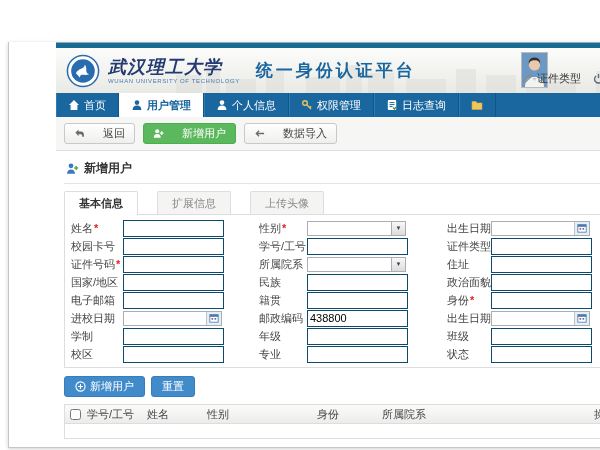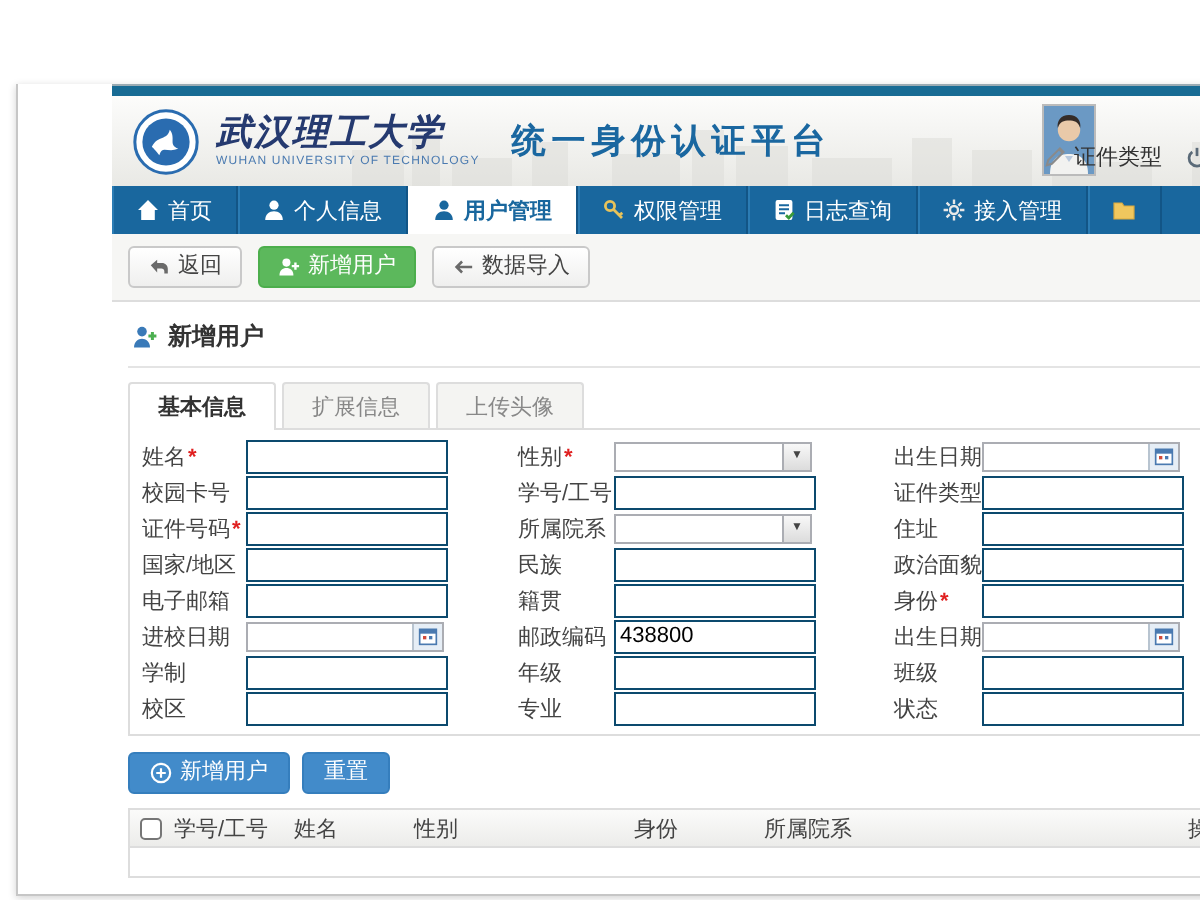--- a/index.html
+++ b/index.html
@@ -28,29 +28,29 @@
   .hdr-right{position:absolute;right:8px;bottom:7px;display:flex;align-items:center;gap:12px;font-size:11px;color:#333;z-index:1;}
   .hlink{display:flex;align-items:center;gap:4px;cursor:pointer;}
   
   .nav{display:flex;background:#19679e;height:24px;font-size:11px;color:#fff;}
   .nav-item{display:flex;align-items:center;gap:4px;padding:0 12px;border-right:1px solid #125586;box-shadow:inset 1px 0 0 #2b7cb4;cursor:pointer;white-space:nowrap;}
   .nav-item.active{background:#fff;color:#19679e;font-weight:bold;box-shadow:none;}
   .nicon{width:12px;height:12px;display:inline-flex;flex:none;}
   .nicon svg{width:12px;height:12px;}
   
   .tools{background:#f6f6f4;border-bottom:1px solid #ddd;padding:6px 8px;display:flex;gap:8px;align-items:center;}
-  .btn{font-size:11px;padding:3px 9px;border-radius:3px;border:1px solid #c9c9c9;background:linear-gradient(#ffffff,#efefee);color:#444;display:inline-flex;align-items:center;gap:4px;cursor:pointer;line-height:13px;}
+  .btn{font-size:11px;padding:3px 9px;border-radius:3px;border:1px solid #c9c9c9;background:linear-gradient(#ffffff,#efefee);color:#444;display:inline-flex;align-items:center;gap:18px;cursor:pointer;line-height:13px;}
   .btn svg{width:11px;height:11px;}
   .btn-green{background:#5cb85c;border-color:#4cae4c;color:#fff;}
   
   .content{padding:5px 8px 8px;}
   .sec-title{display:flex;align-items:center;gap:5px;font-size:12px;font-weight:bold;color:#333;padding:4px 2px 6px;border-bottom:1px solid #e4e4e4;}
   .sec-title svg{width:13px;height:13px;}
   .tabs{display:flex;margin-top:7px;position:relative;z-index:2;}
-  .tab{font-size:11px;padding:4px 14px 3px;border:1px solid #ddd;border-bottom:none;background:#f4f4f2;color:#888;margin-right:3px;border-radius:2px 2px 0 0;cursor:pointer;}
+  .tab{font-size:11px;padding:4px 14px 3px;border:1px solid #ddd;border-bottom:none;background:#f4f4f2;color:#888;margin-right:19px;border-radius:2px 2px 0 0;cursor:pointer;}
   .tab.active{background:#fff;color:#333;font-weight:bold;margin-bottom:-1px;padding-bottom:4px;}
   .panel{border:1px solid #ddd;background:#fff;padding:4px 0 4px 2px;position:relative;z-index:1;}
   .frow{display:flex;height:18px;align-items:center;}
   .fld{display:flex;align-items:center;width:188px;flex:none;}
   .flabel{font-size:11px;color:#444;padding-left:4px;box-sizing:border-box;flex:none;white-space:nowrap;}
   .c1 .flabel{width:56px;} .c2 .flabel{width:52px;} .c3 .flabel{width:48px;}
   .req{color:#e02020;margin-left:1px;font-weight:bold;}
   .fin{width:95px;height:13px;border:1px solid #0c4a6e;font-size:11px;padding:1px 2px;flex:none;font-family:inherit;}
   .fsel,.fdate{width:99px;height:15px;border:1px solid #abadb3;background:#fff;position:relative;flex:none;box-sizing:border-box;cursor:pointer;}
   .arr{position:absolute;right:0;top:0;width:14px;height:100%;background:linear-gradient(#f8f8f8,#dcdcdc);border-left:1px solid #abadb3;display:flex;align-items:center;justify-content:center;font-size:6px;color:#444;box-sizing:border-box;}
@@ -129,65 +129,56 @@
 
   <div class="nav">
     <div class="nav-item">
       <span class="nicon">
           <svg viewBox="0 0 12 12">
             <path d="M6 1L1 6h1.6v5h6.8V6H11z" fill="#fff"></path>
           </svg>
         </span>
       <span>首页</span>
     </div>
+    <div class="nav-item active">
+      <span class="nicon">
+          <svg viewBox="0 0 12 12">
+            <circle cx="6" cy="3.6" r="2.3" fill="#19679e"></circle>
+            <path d="M1.6 11c0-3 2-4.4 4.4-4.4S10.4 8 10.4 11z" fill="#19679e"></path>
+          </svg>
+        </span>
+      <span>用户管理</span>
+    </div>
     <div class="nav-item">
       <span class="nicon">
           <svg viewBox="0 0 12 12">
             <circle cx="6" cy="3.6" r="2.3" fill="#fff"></circle>
             <path d="M1.6 11c0-3 2-4.4 4.4-4.4S10.4 8 10.4 11z" fill="#fff"></path>
           </svg>
         </span>
       <span>个人信息</span>
-    </div>
-    <div class="nav-item active">
-      <span class="nicon">
-          <svg viewBox="0 0 12 12">
-            <circle cx="6" cy="3.6" r="2.3" fill="#19679e"></circle>
-            <path d="M1.6 11c0-3 2-4.4 4.4-4.4S10.4 8 10.4 11z" fill="#19679e"></path>
-          </svg>
-        </span>
-      <span>用户管理</span>
     </div>
     <div class="nav-item">
       <span class="nicon">
           <svg viewBox="0 0 12 12">
             <circle cx="4" cy="4" r="2.3" fill="none" stroke="#e8c35a" stroke-width="1.4"></circle>
             <path d="M5.8 5.8l4.2 4.2M8.6 8.6l1.6-1.2" stroke="#e8c35a" stroke-width="1.4" fill="none"></path>
           </svg>
         </span>
       <span>权限管理</span>
     </div>
     <div class="nav-item">
       <span class="nicon">
           <svg viewBox="0 0 12 12">
             <rect x="1.8" y="1" width="8.4" height="10" rx="1" fill="#fff"></rect>
             <path d="M3.5 3.6h5M3.5 5.6h5M3.5 7.6h3" stroke="#19679e" stroke-width="1"></path>
             <path d="M7 8.6l1.4 1.4 2.4-2.6" stroke="#3a9a3a" stroke-width="1.4" fill="none"></path>
           </svg>
         </span>
       <span>日志查询</span>
-    </div>
-    <div class="nav-item">
-      <span class="nicon">
-          <svg viewBox="0 0 12 12">
-            <circle cx="6" cy="6" r="2" fill="none" stroke="#e8e8e8" stroke-width="1.2"></circle>
-            <path d="M6 .8v2.2M6 9v2.2M.8 6H3M9 6h2.2M2.3 2.3l1.5 1.5M8.2 8.2l1.5 1.5M9.7 2.3L8.2 3.8M3.8 8.2L2.3 9.7" stroke="#e8e8e8" stroke-width="1.2"></path>
-          </svg>
-        </span>
-      <span>接入管理</span>
     </div>
     <div class="nav-item">
       <span class="nicon">
           <svg viewBox="0 0 12 12">
             <path d="M1 2.5h4l1 1.5h5v6.5H1z" fill="#f0c75e" stroke="#d9a93f" stroke-width=".6"></path>
           </svg>
         </span>
 
     </div>
   </div>

